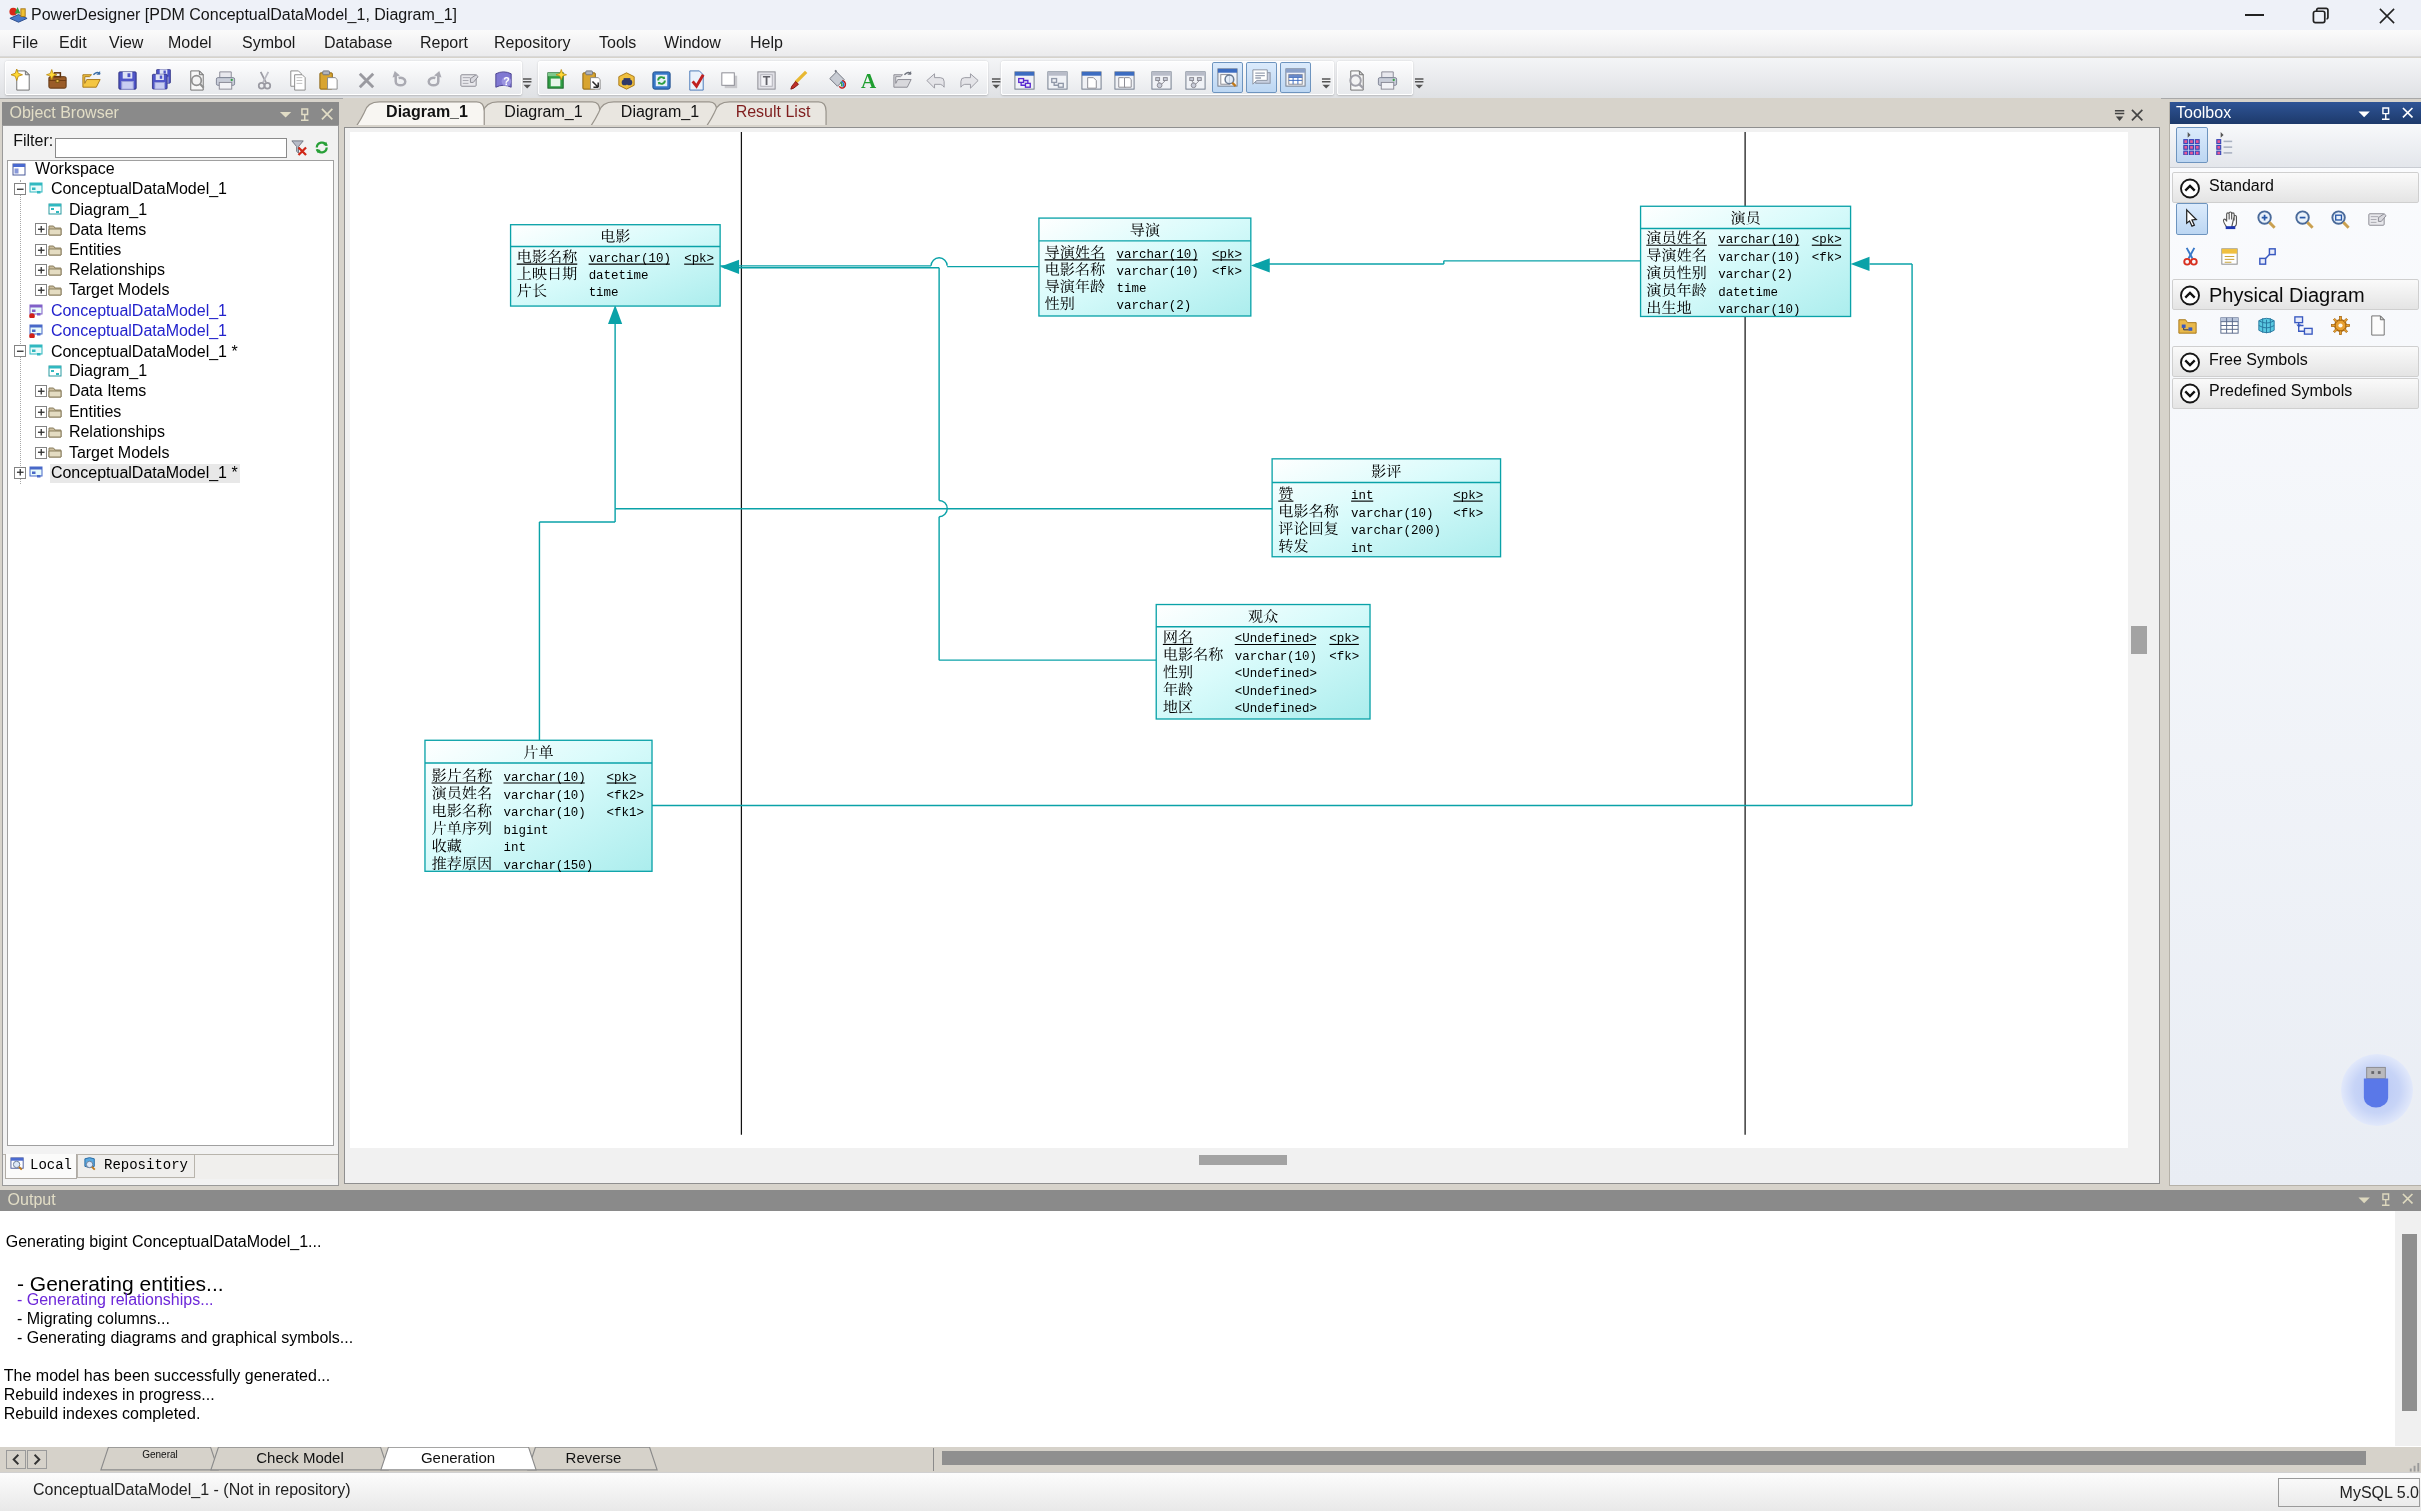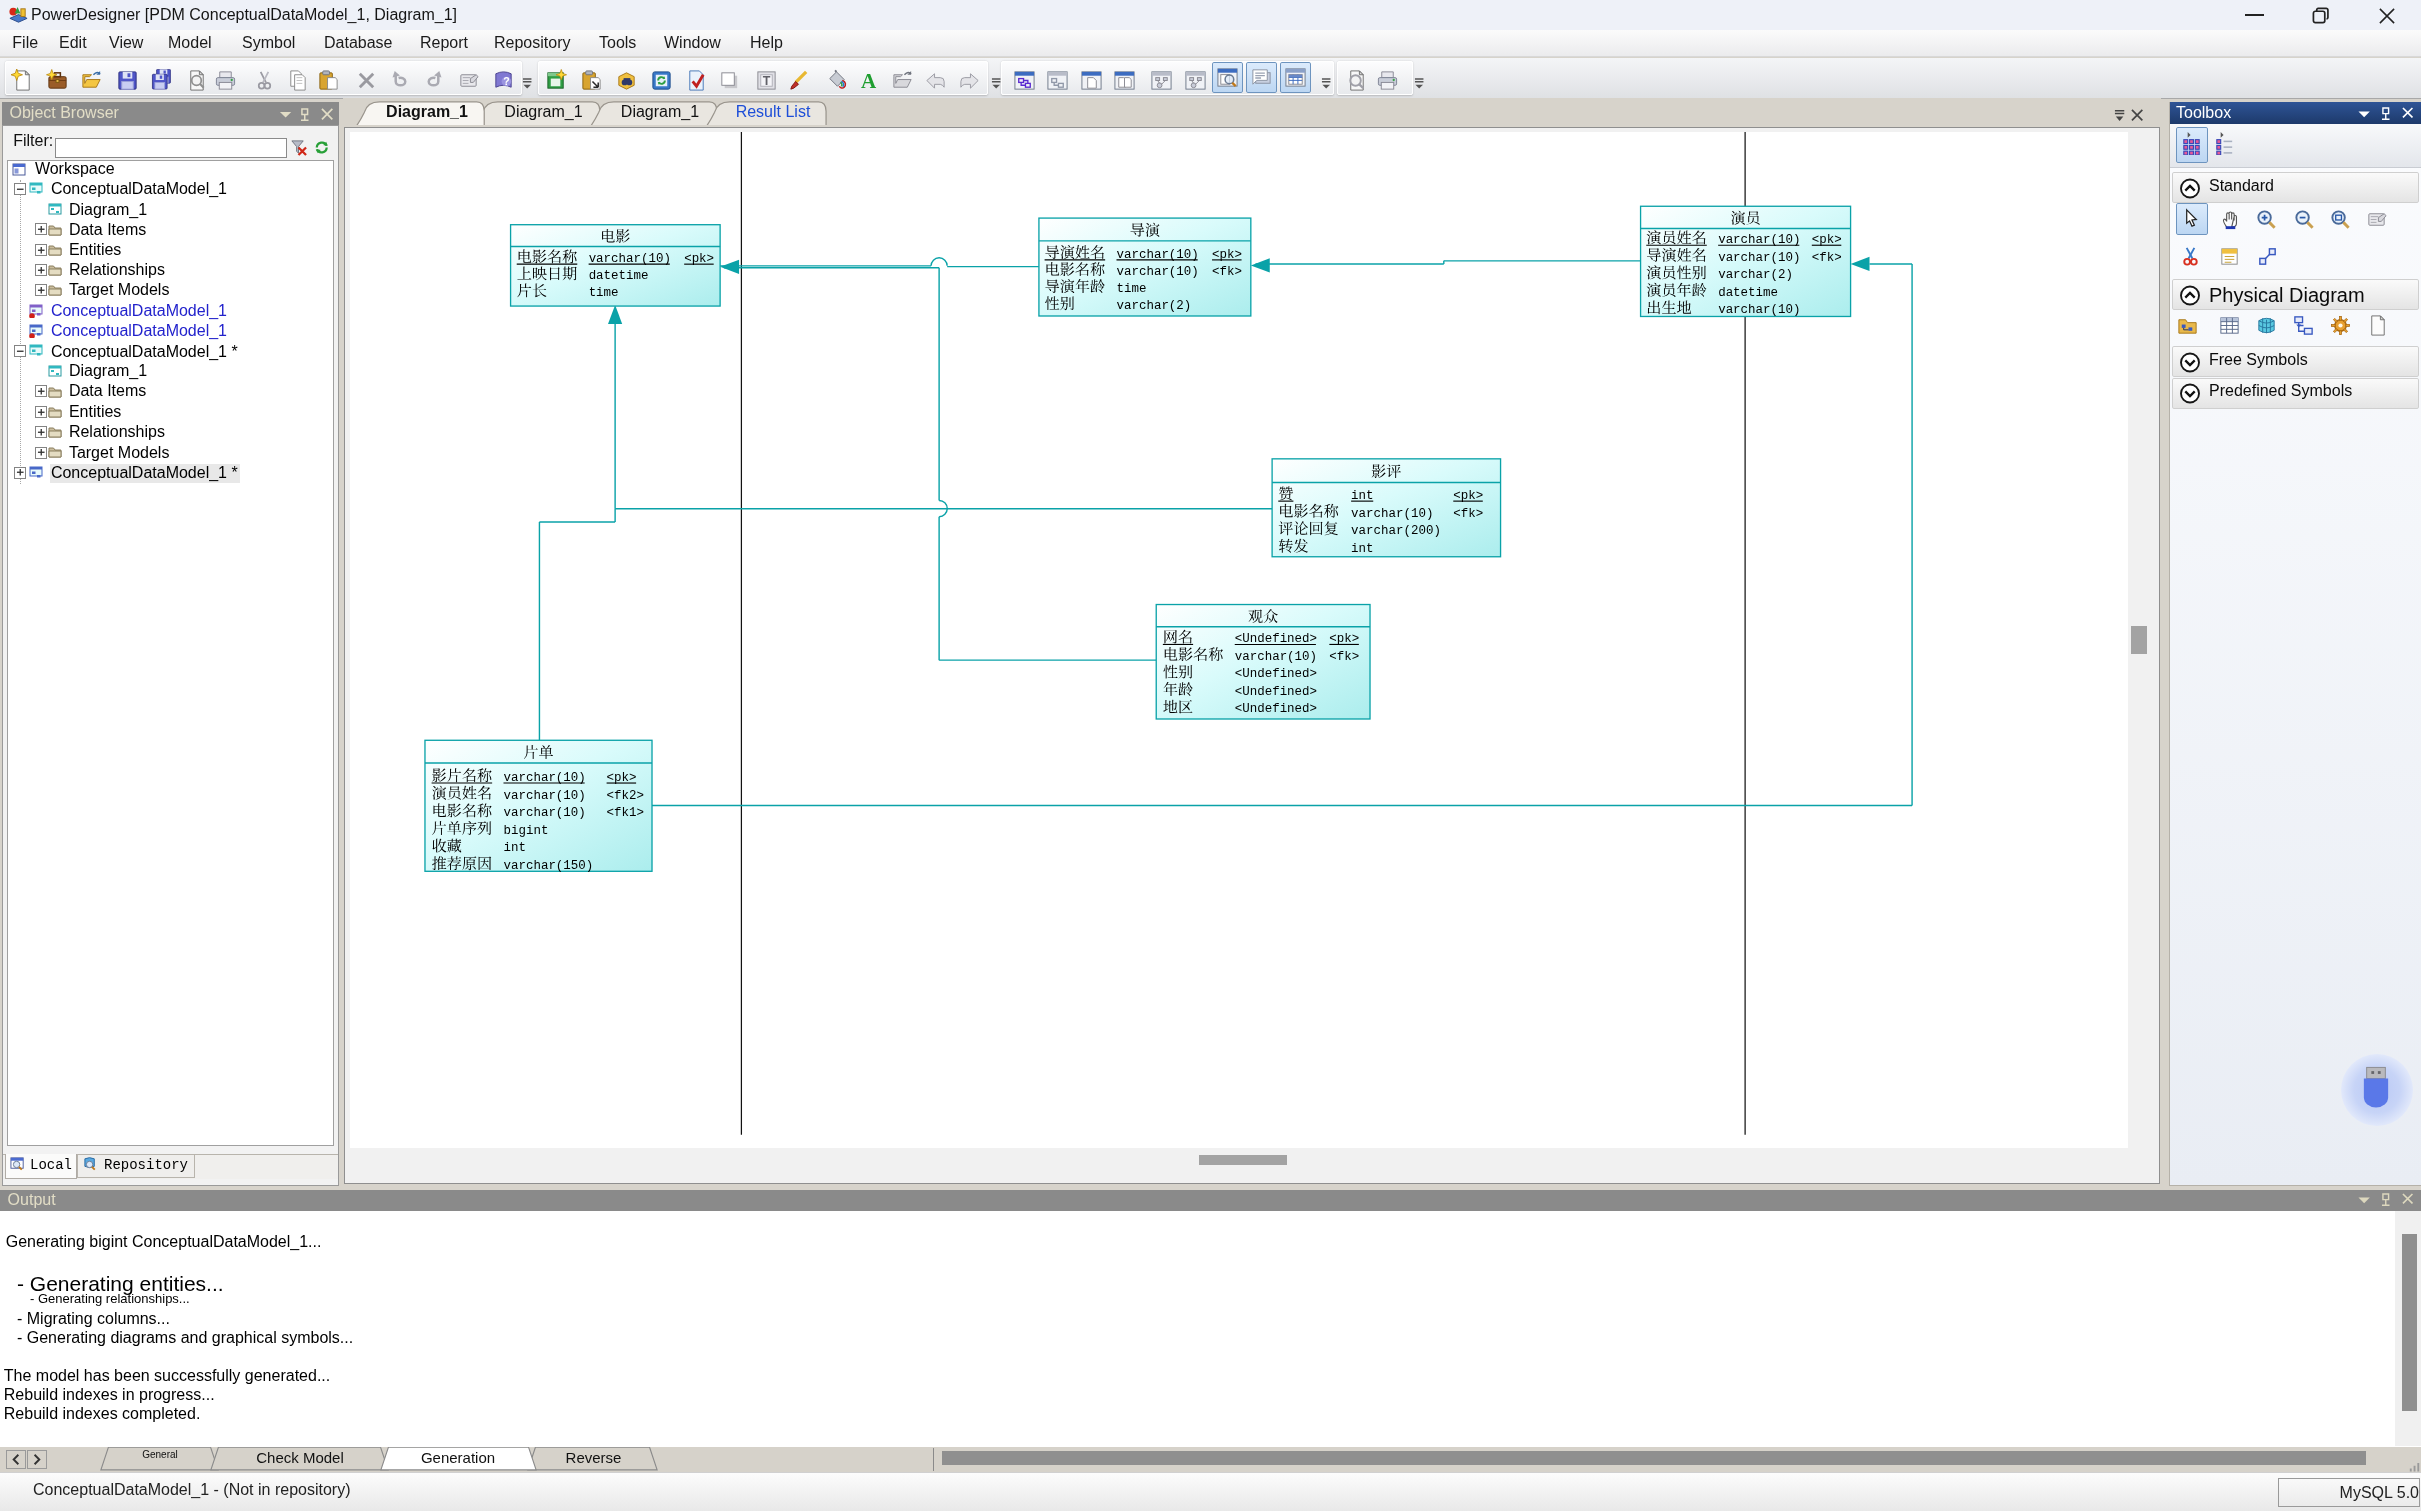--- a/index.html
+++ b/index.html
@@ -489,21 +489,21 @@
     <path d="M2 29 Q6 23 10 15 Q13 4 26 4 L126 4 Q134 4 134 14 L134 29" fill="#e9e6e0" stroke="#99948c" stroke-width="1.3"></path>
   </svg>
 <div class="abs" style="left:486px;top:103px;width:115px;z-index:1;font-size:16px;font-weight:normal;color:#111;text-align:center">Diagram_1</div>
 <svg class="abs" style="left:589px;top:98px;z-index:1" width="132" height="27.4" viewBox="0 0 139 29">
     <path d="M2 29 Q6 23 10 15 Q13 4 26 4 L127 4 Q135 4 135 14 L135 29" fill="#e9e6e0" stroke="#99948c" stroke-width="1.3"></path>
   </svg>
 <div class="abs" style="left:602px;top:103px;width:116px;z-index:1;font-size:16px;font-weight:normal;color:#111;text-align:center">Diagram_1</div>
 <svg class="abs" style="left:705px;top:98px;z-index:1" width="125" height="27.4" viewBox="0 0 132 29">
     <path d="M2 29 Q6 23 10 15 Q13 4 26 4 L120 4 Q128 4 128 14 L128 29" fill="#e9e6e0" stroke="#99948c" stroke-width="1.3"></path>
   </svg>
-<div class="abs" style="left:718px;top:103px;width:110px;z-index:1;font-size:16px;font-weight:normal;color:#1d4ed8;text-align:center">Result List</div>
+<div class="abs" style="left:718px;top:103px;width:110px;z-index:1;font-size:16px;font-weight:normal;color:#7f1d1d;text-align:center">Result List</div>
 <svg class="abs" style="left:2113px;top:108px" width="13.2" height="14" viewBox="0 0 14 15">
     <path d="M2 3 h10 M2 6 h10" stroke="#444" stroke-width="1.6"></path>
     <path d="M3 9 h8 l-4 5 z" fill="#444"></path>
   </svg>
 <svg class="abs" style="left:2131px;top:109px" width="12.3" height="12.3" viewBox="0 0 13 13">
     <path d="M1 1 L12 12 M12 1 L1 12" stroke="#444" stroke-width="1.8"></path>
   </svg>
 <div class="abs" style="left:344px;top:127px;width:1816px;height:1057px;border:1.9px solid #8f8f8f;background:#f1f1f1"></div>
 <div class="abs" style="left:350px;top:132px;width:1778px;height:1016px;background:#fff"></div>
 <svg class="abs" style="left:350px;top:132px;font-size:17px" width="1778" height="1016" viewBox="0 0 1879 1074">
@@ -942,21 +942,21 @@
   </svg>
 <svg class="abs" style="left:2381px;top:1193px" width="9.5" height="13.2" viewBox="0 0 10 14">
     <path d="M2 1 h6 v6 h-6 z M5 7 v6 M1 13 h8" stroke="#ddd8be" fill="none" stroke-width="1.5"></path>
   </svg>
 <svg class="abs" style="left:2402px;top:1193px" width="11.4" height="11.4" viewBox="0 0 12 12">
     <path d="M1 1 L11 11 M11 1 L1 11" stroke="#ddd8be" stroke-width="1.7"></path>
   </svg>
 <div class="abs" style="left:0;top:1211px;width:2395px;height:235px;background:#fff"></div>
 <div class="abs" style="left:5.7px;top:1233px;font-size:16px;color:#000">Generating bigint ConceptualDataModel_1...</div>
 <div class="abs" style="left:17px;top:1272px;font-size:21px;color:#000">- Generating entities...</div>
-<div class="abs" style="left:30px;top:1291px;font-size:13px;color:#000000">- Generating relationships...</div>
+<div class="abs" style="left:17px;top:1291px;font-size:16px;color:#6d28d9">- Generating relationships...</div>
 <div class="abs" style="left:17px;top:1310px;font-size:16px;color:#000">- Migrating columns...</div>
 <div class="abs" style="left:17px;top:1329px;font-size:16px;color:#000">- Generating diagrams and graphical symbols...</div>
 <div class="abs" style="left:3.8px;top:1367px;font-size:16px;color:#000">The model has been successfully generated...</div>
 <div class="abs" style="left:3.8px;top:1386px;font-size:16px;color:#000">Rebuild indexes in progress...</div>
 <div class="abs" style="left:3.8px;top:1405px;font-size:16px;color:#000">Rebuild indexes completed.</div>
 <div class="abs" style="left:2395px;top:1211px;width:26.5px;height:235px;background:#f0f0f0"></div>
 <div class="abs" style="left:2402px;top:1234px;width:15px;height:177px;background:#8f8f8f"></div>
 <div class="abs" style="left:0;top:1446px;width:2422px;height:25.6px;background:#d6d2ca;border-top:0.9px solid #ffffff"></div>
 <div class="abs" style="left:5.7px;top:1450px;width:20px;height:19px;background:#d6d2ca;border:0.9px solid #9a9a9a"></div>
 <svg class="abs" style="left:6.6px;top:1451px" width="18" height="17" viewBox="0 0 19 18">

